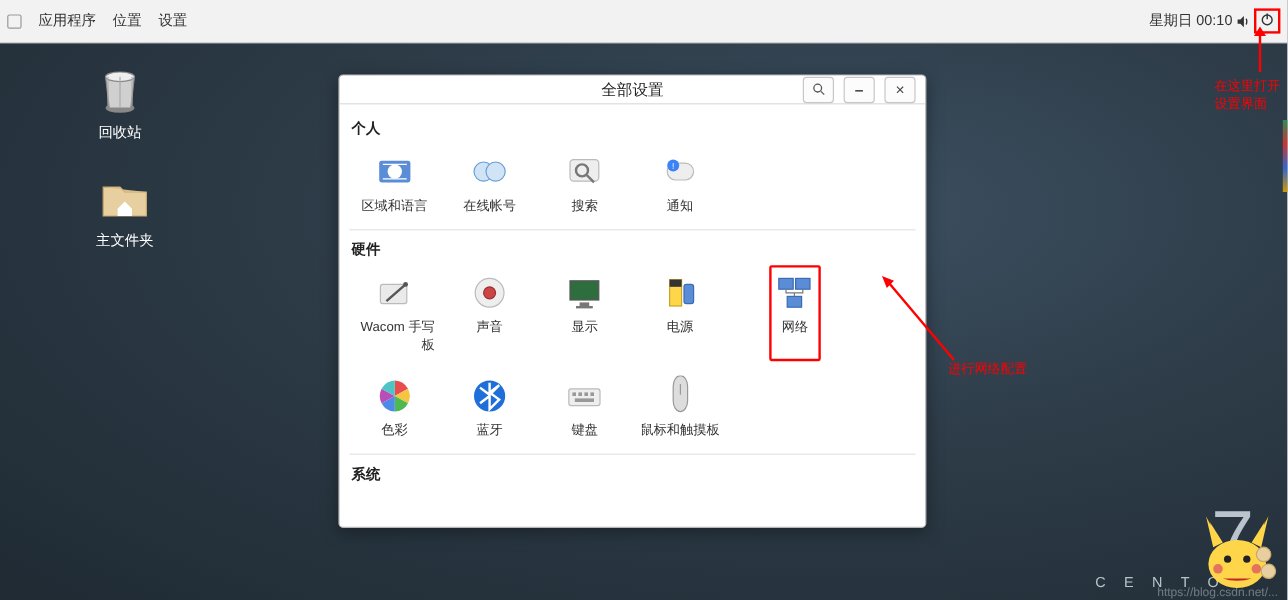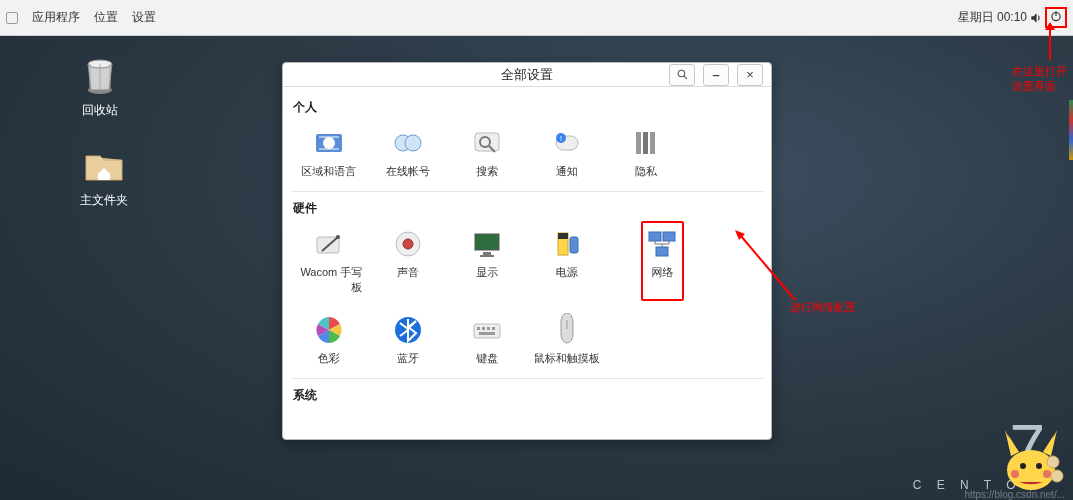--- a/index.html
+++ b/index.html
@@ -177,30 +177,20 @@
           <div class="item">
             <div class="ico">
               <svg viewBox="0 0 34 34">
                 <rect x="6" y="10" width="22" height="14" rx="7" fill="#eee" stroke="#bbb"></rect>
                 <circle cx="11" cy="12" r="5" fill="#3b82f6"></circle>
                 <text x="11" y="15" font-size="7" text-anchor="middle" fill="#fff">!</text>
               </svg>
             </div>
             <div>通知</div>
           </div>
-          <div class="item">
-            <div class="ico">
-              <svg viewBox="0 0 34 34">
-                <rect x="7" y="6" width="5" height="22" fill="#999"></rect>
-                <rect x="14" y="6" width="5" height="22" fill="#777"></rect>
-                <rect x="21" y="6" width="5" height="22" fill="#999"></rect>
-              </svg>
-            </div>
-            <div>隐私</div>
-          </div>
         </div>
 
       <hr class="section-sep">
       <div class="section-label">硬件</div>
       <div class="grid" id="grid-hardware1">
           <div class="item">
             <div class="ico">
               <svg viewBox="0 0 34 34">
                 <rect x="5" y="10" width="22" height="16" rx="2" fill="#eaeaea" stroke="#bbb"></rect>
                 <line x1="10" y1="24" x2="26" y2="10" stroke="#555" stroke-width="2"></line>

